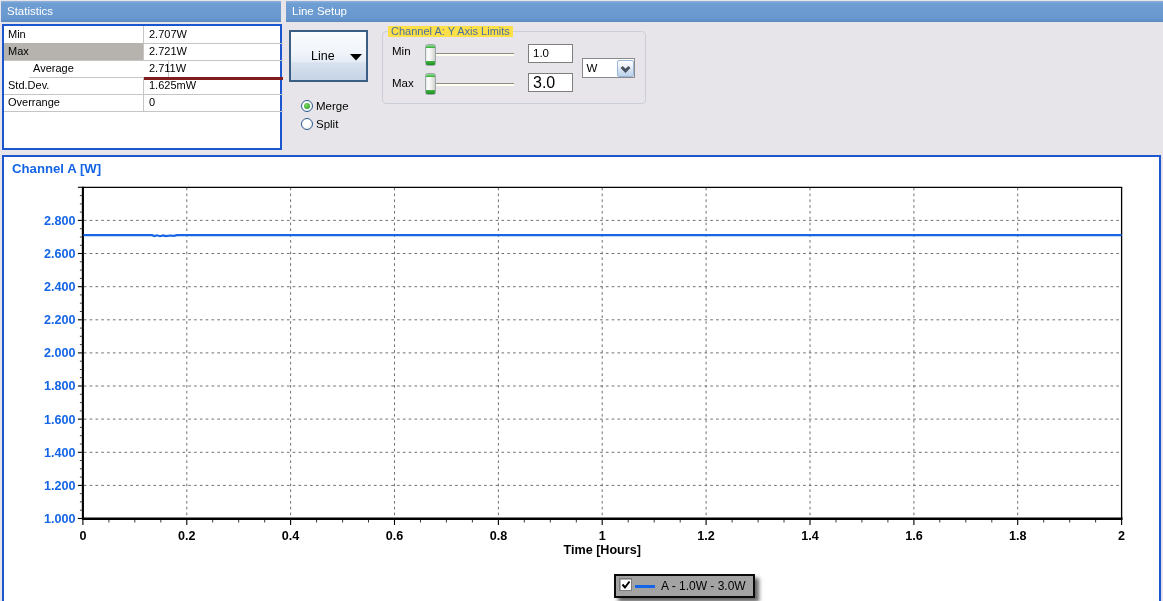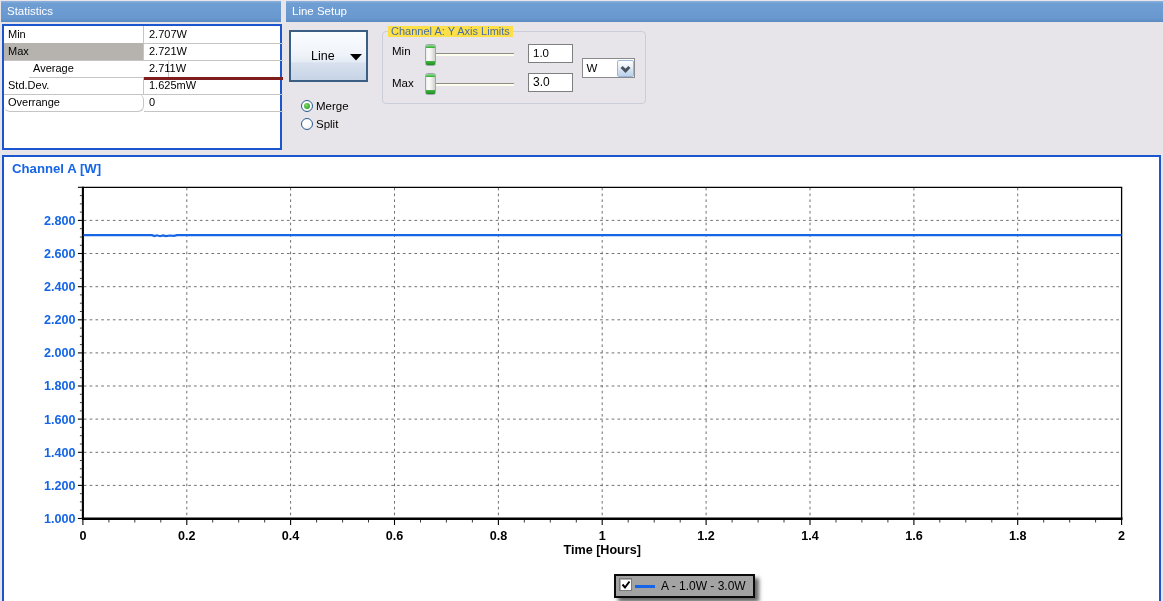--- a/index.html
+++ b/index.html
@@ -14,21 +14,21 @@
 
 <div class="abs" style="left:2px;top:24px;width:276px;height:122px;border:2px solid #1C56CE;background:#fff;">
 <div style="position:absolute;left:0;top:0px;width:135px;height:17px;border-bottom:1px solid #C5C5C5;border-right:1px solid #C5C5C5;padding-left:4px;line-height:17px;">Min</div>
 <div style="position:absolute;left:140px;top:0px;width:134px;height:17px;border-bottom:1px solid #C5C5C5;padding-left:5px;line-height:17px;">2.707W</div>
 <div style="position:absolute;left:0;top:17px;width:135px;height:17px;background:#B6B3AE;border-bottom:1px solid #C5C5C5;border-right:1px solid #C5C5C5;padding-left:4px;line-height:17px;">Max</div>
 <div style="position:absolute;left:140px;top:17px;width:134px;height:17px;border-bottom:1px solid #C5C5C5;padding-left:5px;line-height:17px;">2.721W</div>
 <div style="position:absolute;left:0;top:34px;width:135px;height:17px;border-bottom:1px solid #C5C5C5;border-right:1px solid #C5C5C5;padding-left:4px;line-height:17px;margin-left:25px;">Average</div>
 <div style="position:absolute;left:140px;top:34px;width:134px;height:17px;border-bottom:3px solid #7f1d1d;padding-left:5px;line-height:17px;">2.711W</div>
 <div style="position:absolute;left:0;top:51px;width:135px;height:17px;border-bottom:1px solid #C5C5C5;border-right:1px solid #C5C5C5;padding-left:4px;line-height:17px;">Std.Dev.</div>
 <div style="position:absolute;left:140px;top:51px;width:134px;height:17px;border-bottom:1px solid #C5C5C5;padding-left:5px;line-height:17px;">1.625mW</div>
-<div style="position:absolute;left:0;top:68px;width:135px;height:17px;border-bottom:1px solid #C5C5C5;border-right:1px solid #C5C5C5;padding-left:4px;line-height:17px;border-radius:6px;">Overrange</div>
+<div style="position:absolute;left:0;top:68px;width:135px;height:17px;border-bottom:1px solid #C5C5C5;border-right:1px solid #C5C5C5;padding-left:4px;line-height:17px;">Overrange</div>
 <div style="position:absolute;left:140px;top:68px;width:134px;height:17px;border-bottom:1px solid #C5C5C5;padding-left:5px;line-height:17px;">0</div>
 </div>
 
 <div class="abs" style="left:289px;top:30px;width:75px;height:48px;border:2px solid #3A5E84;
   background:linear-gradient(180deg,#FBFDFE 0%,#F0F4FA 45%,#E4EBF4 63%,#D8E1EE 64%,#C6D4E7 100%);border-radius:0;">
   <span class="abs" style="left:20px;top:0;height:48px;line-height:48px;font-size:12.5px;">Line</span>
   <svg class="abs" style="left:58px;top:21px;" width="14" height="8">
       <polygon points="1,1 13,1 7,7.5" fill="#000"></polygon>
     </svg>
 </div>
@@ -51,21 +51,21 @@
 <div class="abs" style="left:425px;top:44px;width:11px;height:22px;border:1px solid #9FA7AE;border-radius:2.5px;overflow:hidden;background:linear-gradient(90deg,#E9E9E7 0%,#FDFDFD 25%,#F2F2F0 55%,#CFCFCB 100%);box-sizing:border-box;">
   <div class="abs" style="left:0;top:0;width:11px;height:3px;background:linear-gradient(180deg,#8FDF8F,#35A835);"></div>
   <div class="abs" style="left:0;bottom:0;width:11px;height:4px;background:linear-gradient(180deg,#45B745,#1F8C1F);"></div>
 </div>
 <div class="abs" style="left:425px;top:73px;width:11px;height:22px;border:1px solid #9FA7AE;border-radius:2.5px;overflow:hidden;background:linear-gradient(90deg,#E9E9E7 0%,#FDFDFD 25%,#F2F2F0 55%,#CFCFCB 100%);box-sizing:border-box;">
   <div class="abs" style="left:0;top:0;width:11px;height:3px;background:linear-gradient(180deg,#8FDF8F,#35A835);"></div>
   <div class="abs" style="left:0;bottom:0;width:11px;height:4px;background:linear-gradient(180deg,#45B745,#1F8C1F);"></div>
 </div>
 
 <div class="abs" style="left:528px;top:44px;width:39px;height:17px;border:1px solid #7F7F7F;background:#fff;padding-left:4px;line-height:17px;font-size:11.5px;">1.0</div>
-<div class="abs" style="left:528px;top:73px;width:39px;height:17px;border:1px solid #7F7F7F;background:#fff;padding-left:4px;line-height:17px;font-size:12px;">3.0</div>
+<div class="abs" style="left:528px;top:73px;width:39px;height:17px;border:1px solid #7F7F7F;background:#fff;padding-left:4px;line-height:17px;font-size:16px;">3.0</div>
 
 <div class="abs" style="left:582px;top:58px;width:51px;height:18px;border:1px solid #8A8A8A;background:#fff;">
   <span class="abs" style="left:3.5px;top:0;line-height:18px;font-size:11.5px;">W</span>
   <div class="abs" style="left:33.5px;top:0.5px;width:15px;height:15px;border:1px solid #9BB7D8;border-radius:2px;background:linear-gradient(180deg,#FEFEFF 0%,#E9F0F8 40%,#CCDCEE 72%,#BCD2EA 100%);">
     <svg class="abs" style="left:2.5px;top:4px;" width="11" height="9">
         <path d="M1.6,2 L5.5,5.9 L9.4,2" stroke="#49525E" stroke-width="3" fill="none"></path>
       </svg>
   </div>
 </div>
 

